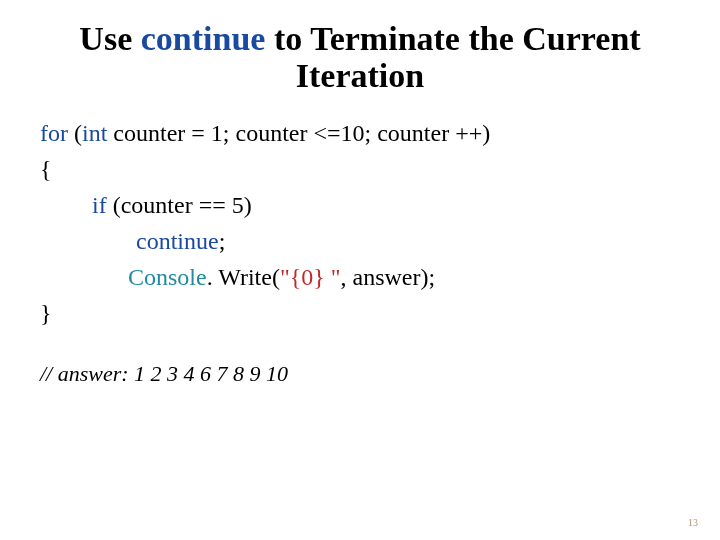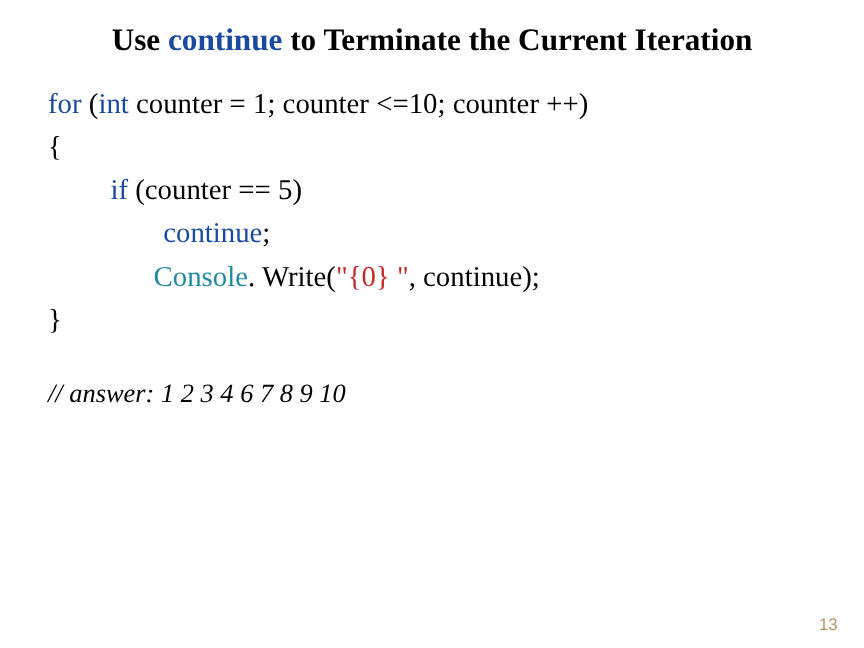--- a/index.html
+++ b/index.html
@@ -1,27 +1,27 @@
 <!DOCTYPE html>
 <html><head>
   <meta charset="utf-8">
   <style>
     * { margin: 0; padding: 0; box-sizing: border-box; }
     html, body { width: 720px; height: 540px; background: #fff; font-family: "Times New Roman", Times, serif; color: #000; }
     .slide { width: 720px; height: 540px; position: relative; padding: 16px 40px 0 40px; }
-    .title { text-align: center; font-size: 26px; line-height: 1.1; margin-top: 4px; margin-bottom: 20px; }
+    .title { text-align: center; font-size: 34px; line-height: 1.1; margin-top: 4px; margin-bottom: 20px; }
     .title .kw { color: #1a4aa0; }
     .code { font-size: 24px; line-height: 1.5; }
     .code .kw-blue { color: #1a4aa0; }
     .code .kw-teal { color: #1f8ba0; margin-left: 36px; }
     .code .str { color: #c22a2a; }
     .indent1 { padding-left: 52px; }
     .indent2 { padding-left: 96px; }
     .answer { font-size: 22px; margin-top: 30px; font-style: italic; }
-    .pagenum { position: absolute; right: 22px; bottom: 12px; font-size: 14px; color: #b09466; font-family: Liberation Sans, sans-serif; }
+    .pagenum { position: absolute; right: 22px; bottom: 12px; font-size: 10px; color: #b09466; font-family: Liberation Serif, serif; }
   </style>
 </head>
 <body>
 
 <div class="slide">
 
   <h1 class="title">
     <span>Use </span><span class="kw">continue</span><span> to Terminate the Current Iteration</span>
   </h1>
 
@@ -30,21 +30,21 @@
       <span class="kw-blue">for</span><span> (</span><span class="kw-blue">int</span><span> counter = 1; counter &lt;=10; counter ++)</span>
     </div>
     <div>{</div>
     <div class="indent1">
       <span class="kw-blue">if</span><span> (counter == 5)</span>
     </div>
     <div class="indent2">
       <span class="kw-blue">continue</span><span>;</span>
     </div>
     <div class="indent1">
-      <span class="kw-teal">Console</span><span>. Write(</span><span class="str">"{0}  "</span><span>, continue);</span>
+      <span class="kw-teal">Console</span><span>. Write(</span><span class="str">"{0}  "</span><span>, answer);</span>
     </div>
     <div>}</div>
   </div>
 
   <div class="answer">// answer: 1 2 3 4 6 7 8 9 10</div>
 
   <div class="pagenum">13</div>
 
 </div>
 

